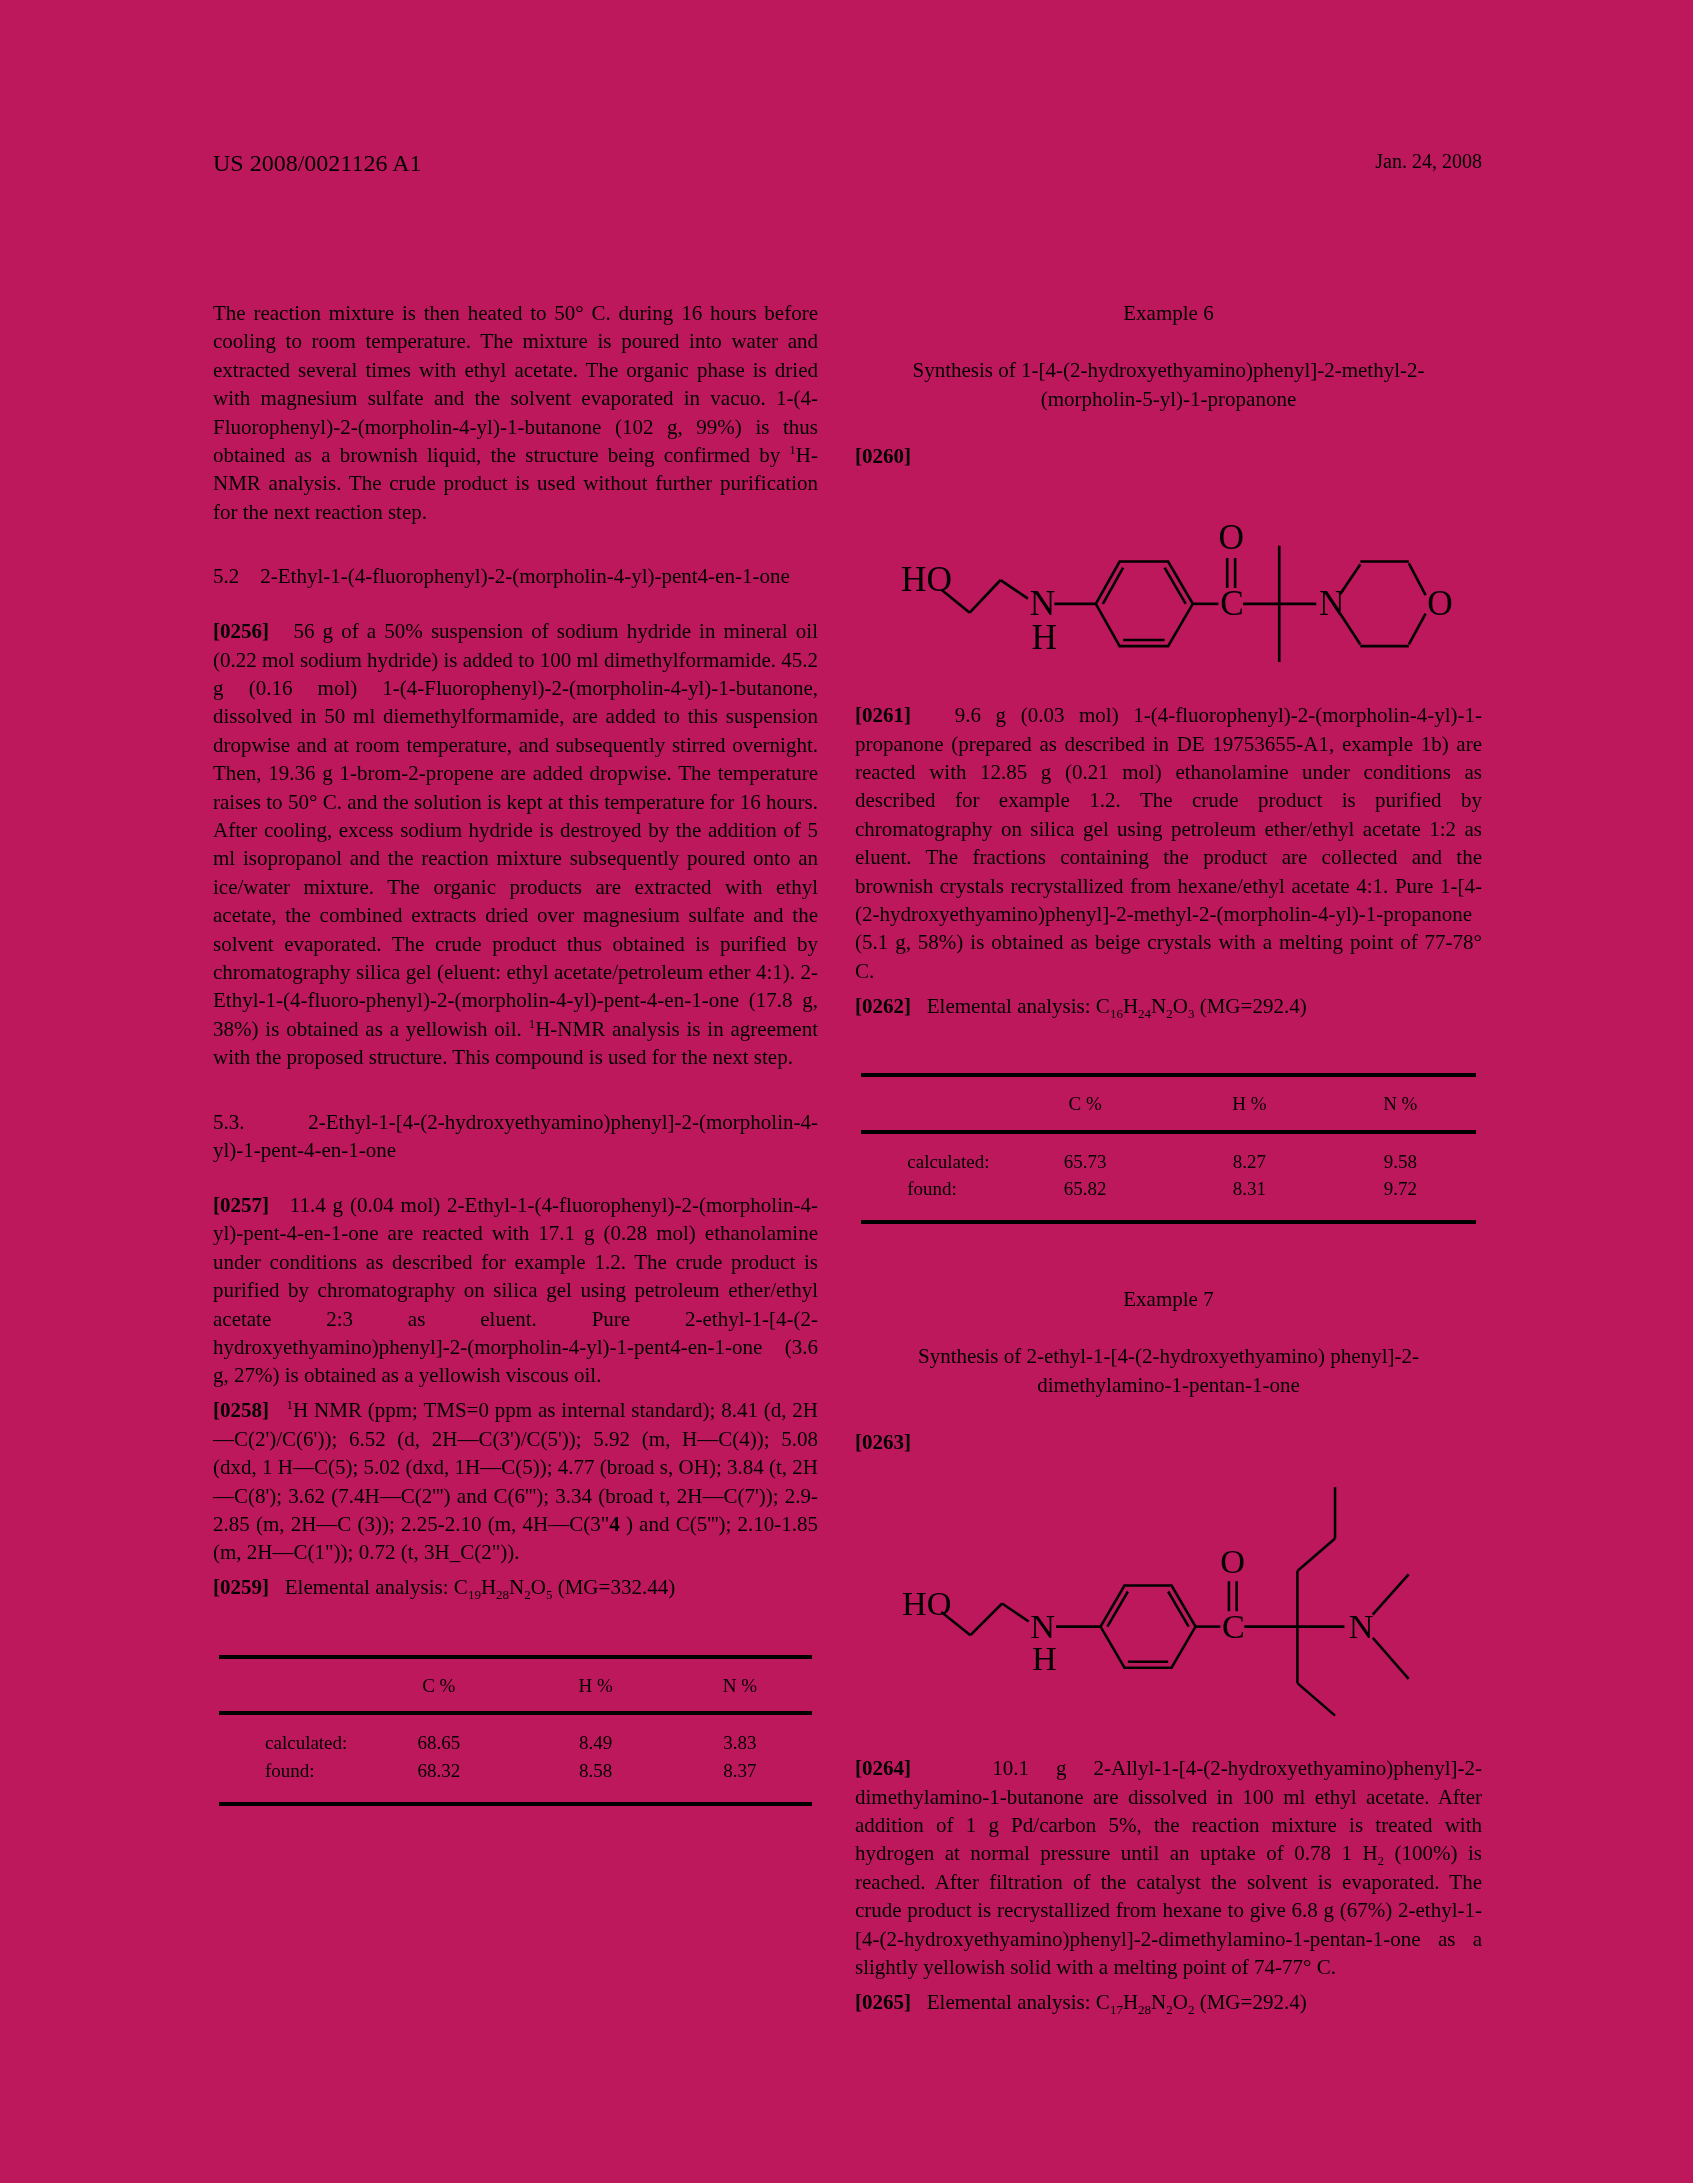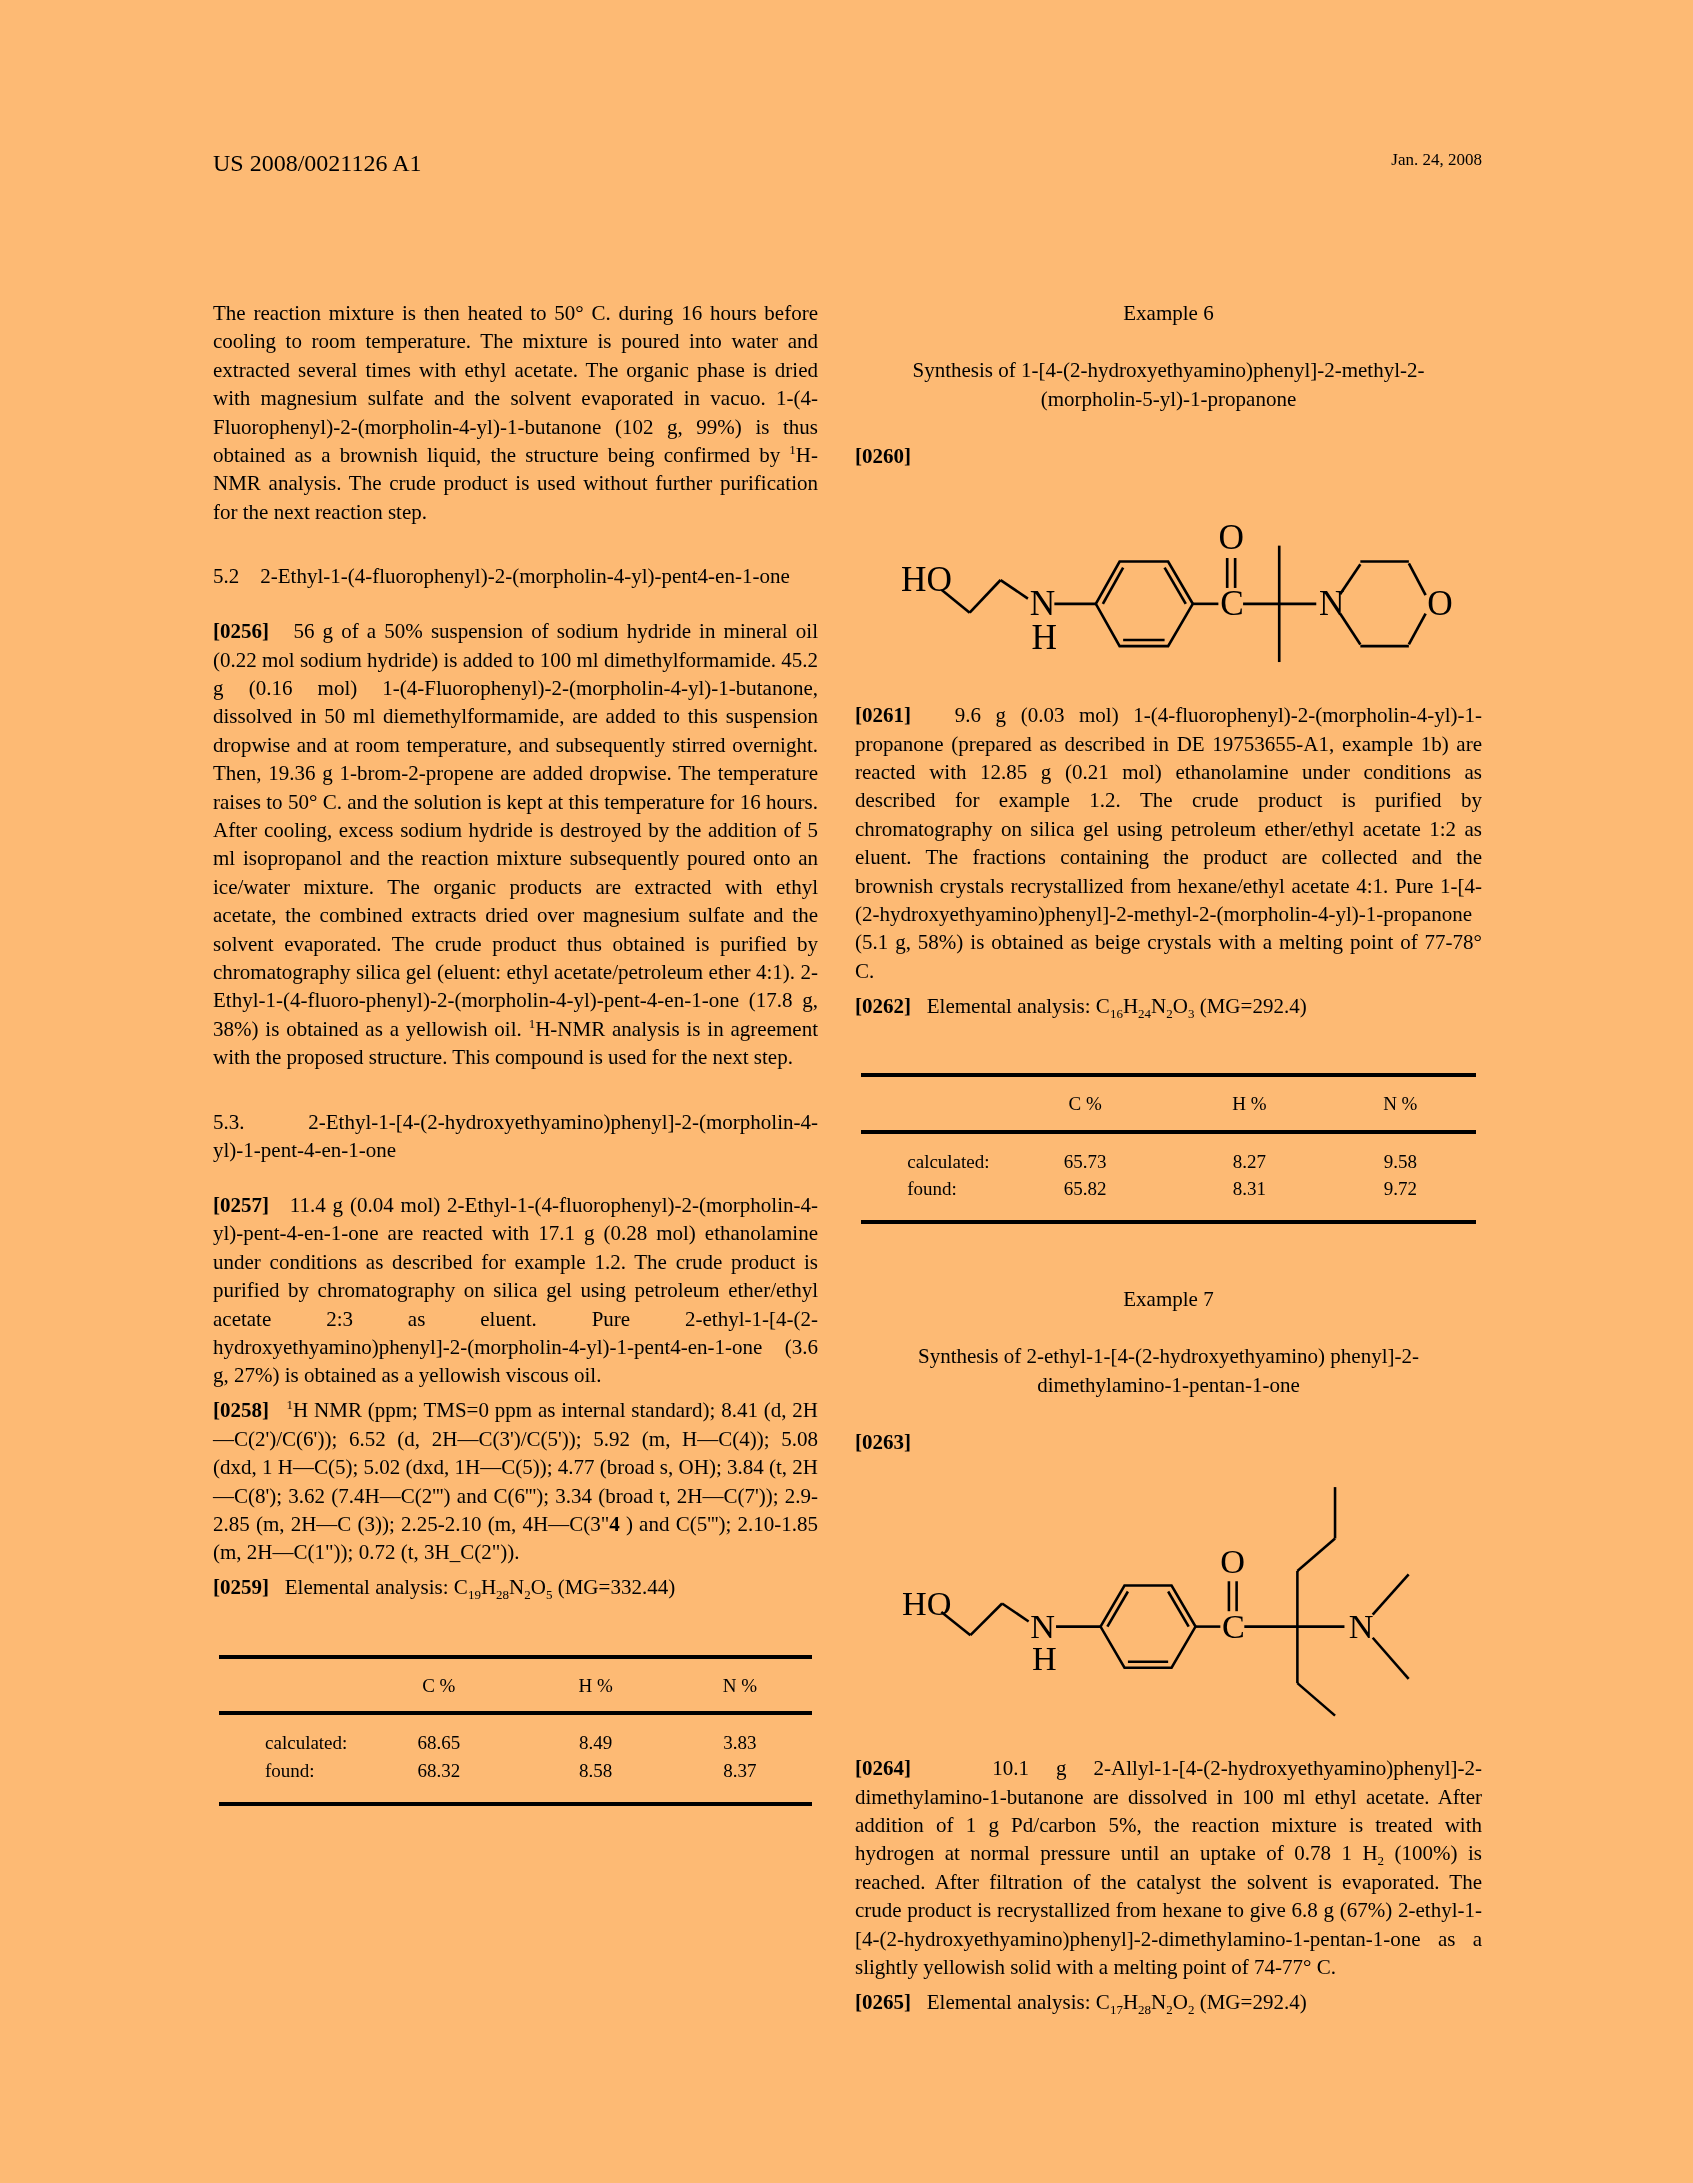--- a/index.html
+++ b/index.html
@@ -1,19 +1,19 @@
 <!DOCTYPE html>
 <html style="font-size:10.6px"><head>
 <meta charset="utf-8">
 <style>
   html,body{margin:0;padding:0;background:#ffffff;}
-  .page{position:relative;width:1694px;height:2183px;background:#fdba74;color:#000;
+  .page{position:relative;width:1694px;height:2183px;background:#be185d;color:#000;
         font-family:"Liberation Serif",serif;overflow:hidden;}
   .hdr-pub{position:absolute;left:213px;top:150px;font-size:24px;}
-  .hdr-date{position:absolute;right:212px;top:150px;font-size:17px;}
+  .hdr-date{position:absolute;right:212px;top:150px;font-size:20px;}
   .hdr-page{position:absolute;left:0;top:193px;width:100%;text-align:center;font-size:24px;}
   .col{position:absolute;top:299px;}
   .col-left{left:213px;width:605px;}
   .col-right{left:855px;width:627px;}
   .para{font-size:21px;line-height:28.4px;text-align:justify;margin:0;}
   .para + .para{margin-top:6.6px;}
   .sect-heading{font-size:21px;line-height:28.4px;text-align:justify;margin:36px 0 26.5px 0;}
   .ex-title{font-size:21px;line-height:28.4px;text-align:center;margin:0 0 29px 0;}
   .ex-sub{font-size:21px;line-height:28.4px;text-align:center;margin:0 auto 29px auto;width:88%;}
   .tag-line{font-size:21px;line-height:28.4px;font-weight:bold;margin:0 0 17px 0;}

